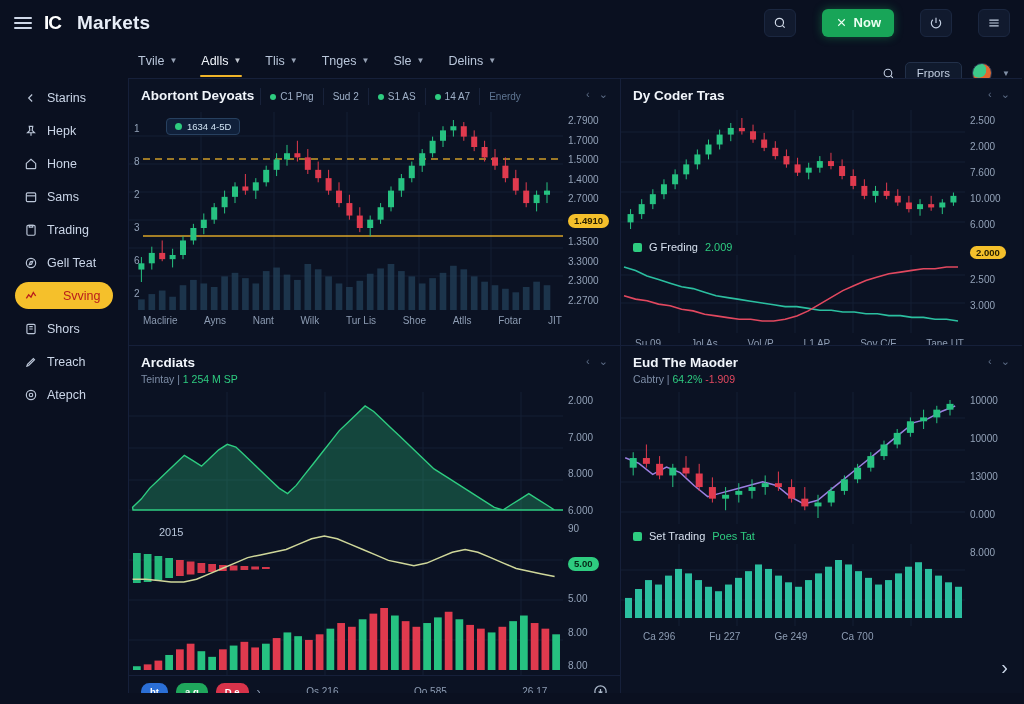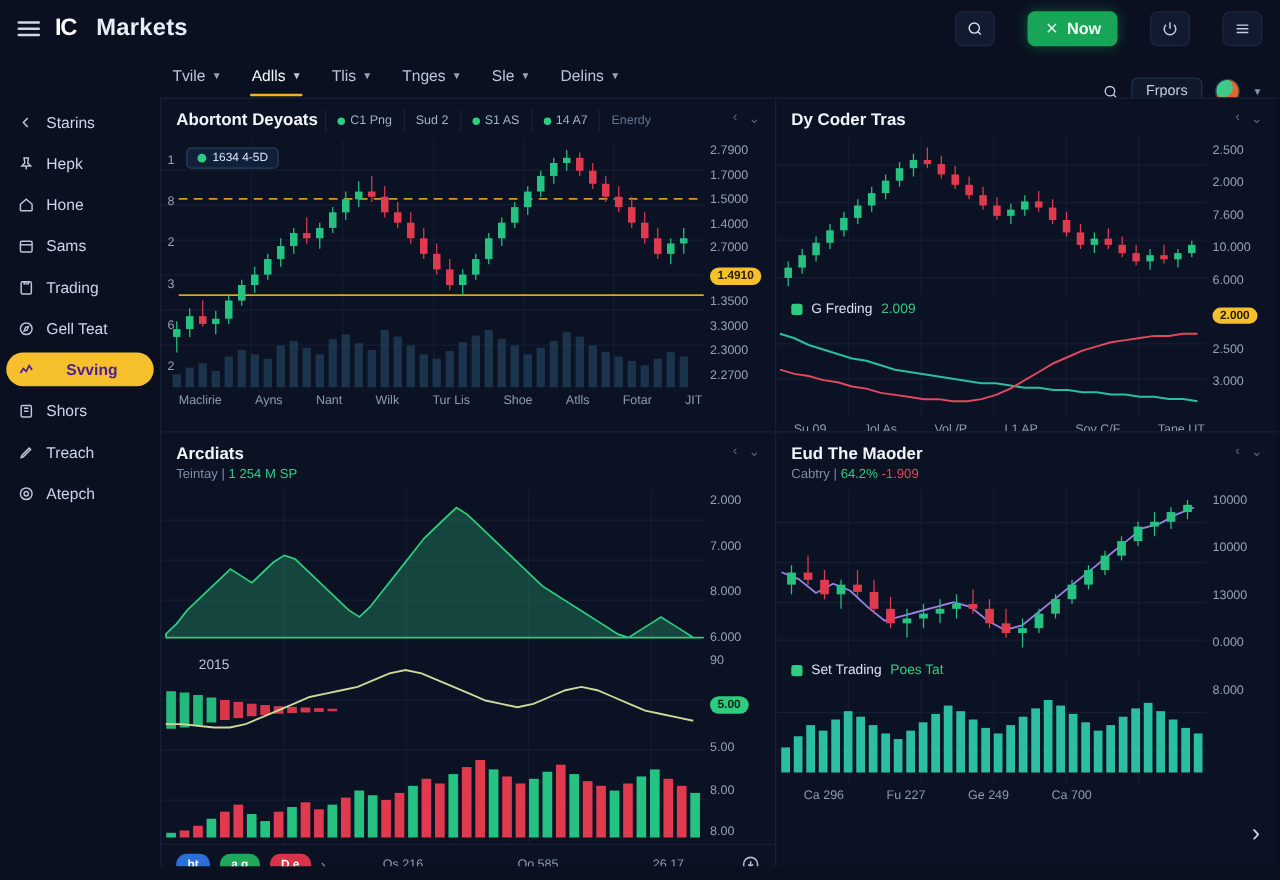--- a/index.html
+++ b/index.html
@@ -55,27 +55,27 @@
     background: #101a2d; border: 1px solid #223049; color: #c3cfe2;
     display: flex; align-items: center; cursor: pointer;
   }
   .avatar {
     width: 20px; height: 20px; border-radius: 50%;
     background: radial-gradient(circle at 32% 34%, #3ec98a 0 42%, #e2672f 46% 100%);
     border: 1px solid #2a3a55; cursor: pointer;
   }
   
   .shell { display: flex; height: 626px; }
-  .sidebar { width: 128px; flex: none; padding: 6px 5px 0; }
+  .sidebar { width: 128px; flex: none; padding: 6px 15px 0; }
   .side-item {
     display: flex; align-items: center; gap: 9px;
     height: 27px; padding: 0 9px; margin-bottom: 6px;
     border-radius: 14px; font-size: 12.5px; color: #cbd6e8; cursor: pointer;
   }
-  .side-item.active { background: #f5c02b; color: #4c1d95; font-weight: bold; gap: 25px; }
+  .side-item.active { background: #f5c02b; color: #b91c1c; font-weight: normal; gap: 25px; }
   .side-ico { width: 14px; height: 14px; flex: none; opacity: .92; }
   .side-item.active .side-ico { opacity: 1; }
   .grid {
     flex: 1; display: grid;
     grid-template-columns: 492px 402px;
     grid-template-rows: 267px 348px;
     gap: 0; padding-right: 0;
   }
   .panel {
     border-left: 1px solid #16203a; border-top: 1px solid #16203a;
@@ -469,21 +469,21 @@
           <span>2.2700</span>
         </div>
         <div style="position:absolute;left:5px;top:0;bottom:0;display:flex;flex-direction:column;justify-content:space-around;font-size:10px;color:#93a2b8">
           <span>1</span>
           <span>8</span>
           <span>2</span>
           <span>3</span>
           <span>6</span>
           <span>2</span>
         </div>
-        <div style="position:absolute;left:20px;top:6px;background:#10203a;border:1px solid #27405f;border-radius:4px;padding:2px 8px;font-size:9.5px;color:#cfe3f3;display:flex;align-items:center;gap:5px">
+        <div style="position:absolute;left:37px;top:6px;background:#10203a;border:1px solid #27405f;border-radius:4px;padding:2px 8px;font-size:9.5px;color:#cfe3f3;display:flex;align-items:center;gap:5px">
           <span style="width:7px;height:7px;border-radius:50%;background:#2ecc80"></span>
           <span>1634 4-5D</span>
         </div>
       </div>
 
       <div class="xaxis">
         <span>Maclirie</span>
         <span>Ayns</span>
         <span>Nant</span>
         <span>Wilk</span>

